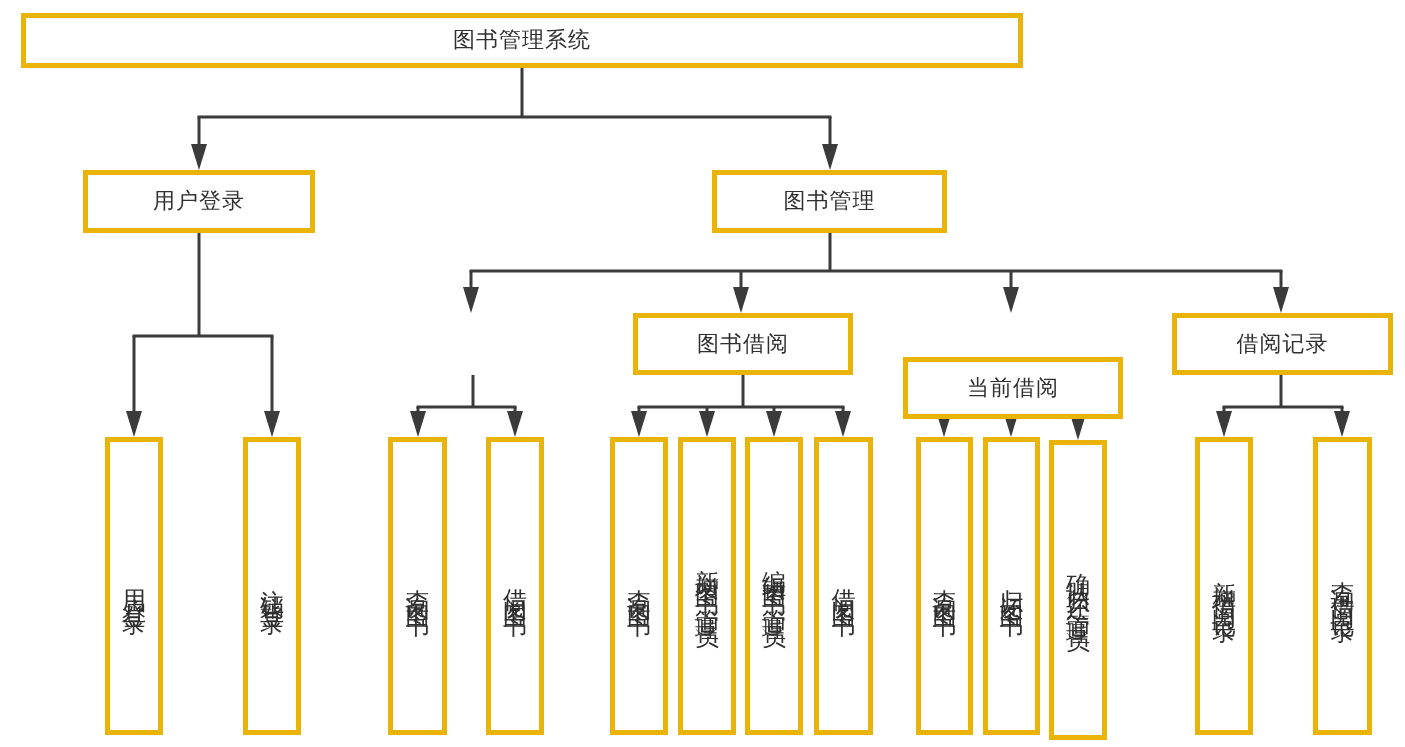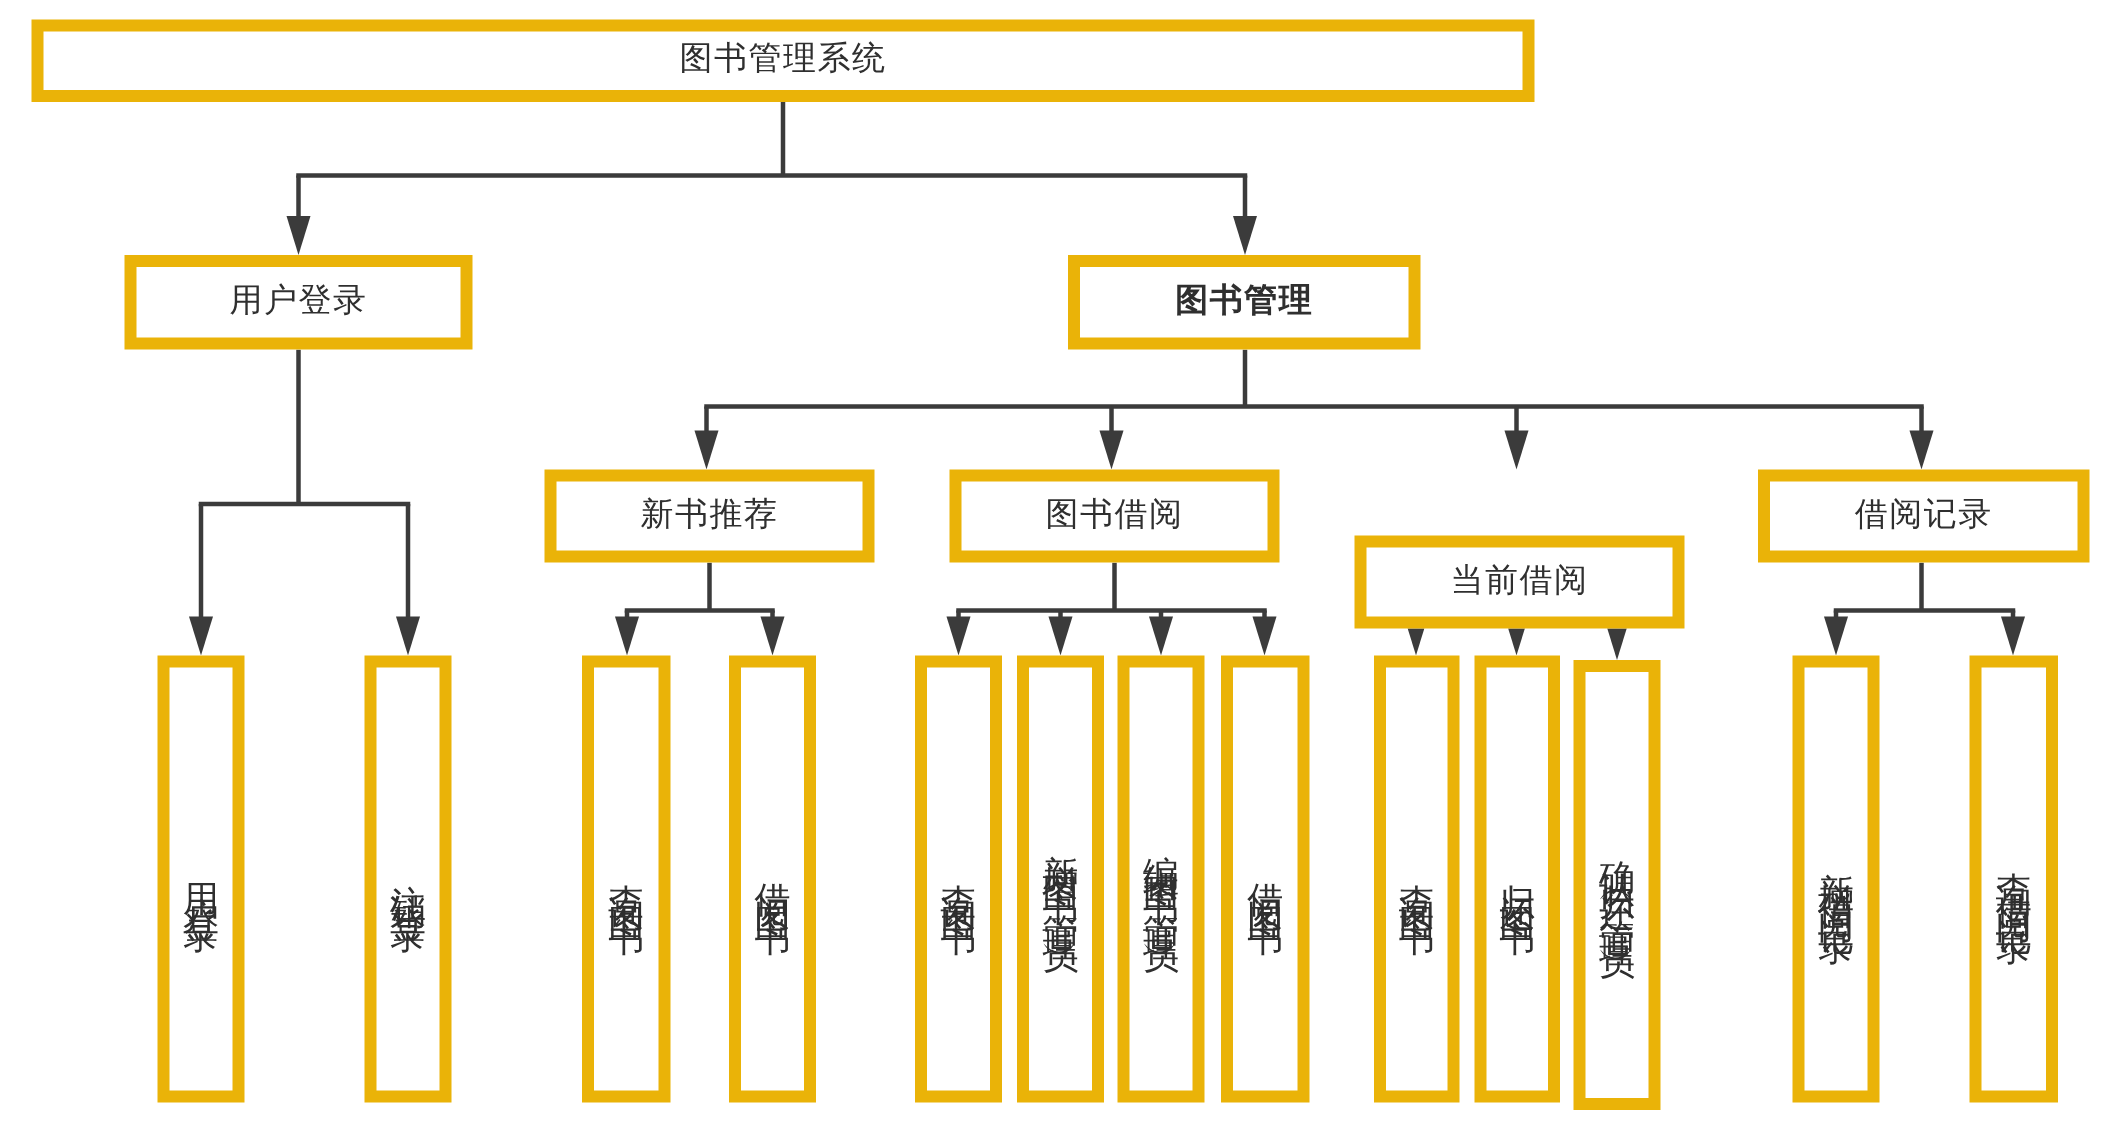--- a/index.html
+++ b/index.html
@@ -26,21 +26,21 @@
     stroke-width: 3;
     fill: none;
   }
   #wires polygon {
     fill: #3b3b3b;
     stroke: none;
   }
   .node {
     position: absolute;
     box-sizing: border-box;
-    border: 8px solid #eab308;
+    border: 5px solid #eab308;
     background: #ffffff;
     color: #2f2f2f;
     display: flex;
     align-items: center;
     justify-content: center;
     z-index: 2;
     font-size: 22px;
     letter-spacing: 1px;
     text-align: center;
     line-height: 1.2;
@@ -142,23 +142,22 @@
       <path d="M1224,407 V417"></path>
       <polygon points="1216,411 1232,411 1224,437"></polygon>
       <path d="M1342,407 V417"></path>
       <polygon points="1334,411 1350,411 1342,437"></polygon>
     </g>
   </svg>
 
   <div class="node" style="left:21px; top:13px; width:1002px; height:55px;">图书管理系统</div>
 
   <div class="node" style="left:83px; top:170px; width:232px; height:63px;">用户登录</div>
-  <div class="node" style="left:712px; top:170px; width:235px; height:63px;font-weight:bold;">图书管理</div>
+  <div class="node" style="left:712px; top:170px; width:235px; height:63px;">图书管理</div>
 
-  <div class="node" style="left:363px; top:313px; width:220px; height:62px;">新书推荐</div>
   <div class="node" style="left:633px; top:313px; width:220px; height:62px;">图书借阅</div>
   <div class="node" style="left:903px; top:313px; width:220px; height:62px;margin-top:44px;">当前借阅</div>
   <div class="node" style="left:1172px; top:313px; width:221px; height:62px;">借阅记录</div>
 
   <div class="node leaf" style="left:105px; top:437px; width:58px; height:298px;">用户登录</div>
   <div class="node leaf" style="left:243px; top:437px; width:58px; height:298px;">注销登录</div>
 
   <div class="node leaf" style="left:388px; top:437px; width:59px; height:298px;">查询图书</div>
   <div class="node leaf" style="left:486px; top:437px; width:58px; height:298px;">借阅图书</div>
 

